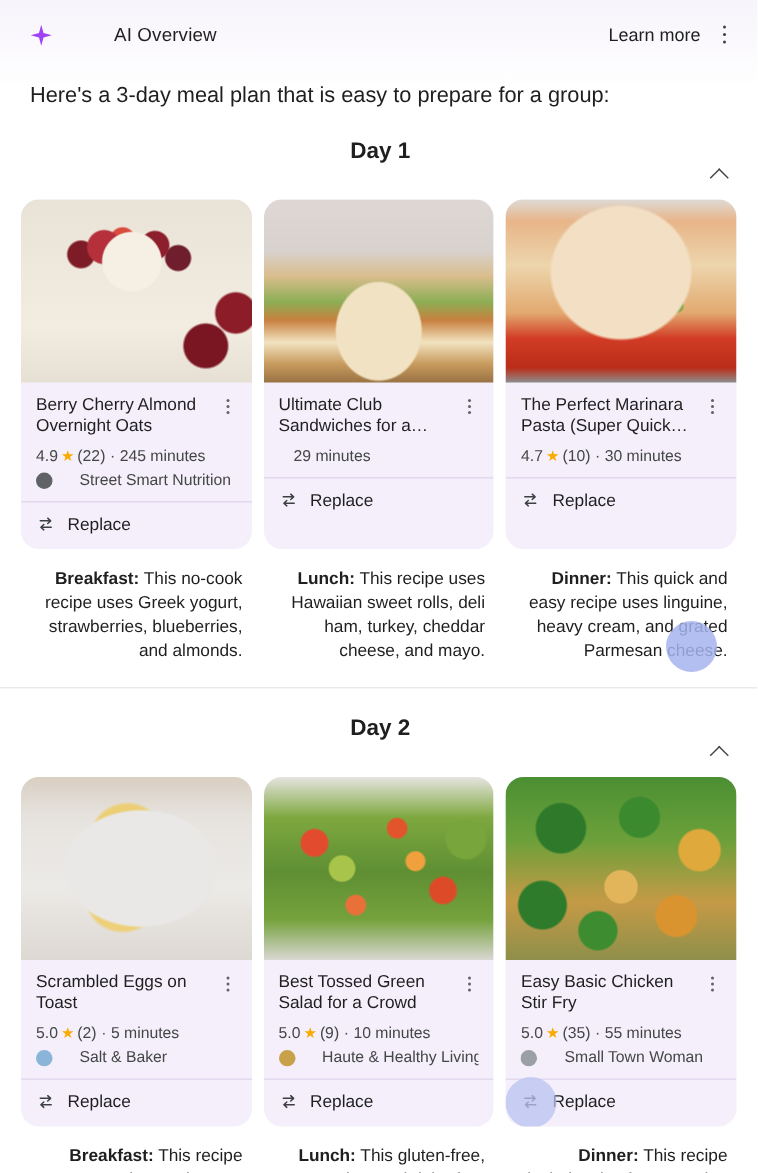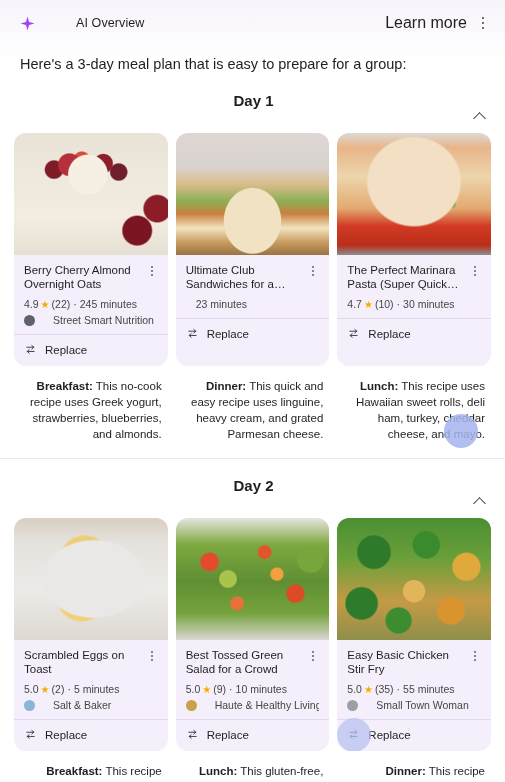--- a/index.html
+++ b/index.html
@@ -40,21 +40,21 @@
     letter-spacing: .1px;
     margin-left: 32px;
   }
   .header-right {
     margin-left: auto;
     display: flex;
     align-items: center;
     gap: 8px;
   }
   .learn-more {
-    font-size: 16px;
+    font-size: 12px;
     color: #1f1f1f;
     cursor: pointer;
   }
   .kebab {
     width: 16px; height: 18px;
     display: flex; flex-direction: column;
     align-items: center; justify-content: center;
     gap: 2.5px;
     cursor: pointer;
   }
@@ -316,21 +316,21 @@
                   <i></i>
                   <i></i>
                   <i></i>
                 </span>
       </div>
       <div class="meta">
         <span></span>
         <span class="star"></span>
         <span></span>
         <span class="dot"></span>
-        <span>23 minutes</span>
+        <span>29 minutes</span>
       </div>
       <div class="divider"></div>
       <div class="replace">
         <span class="replace-icon">
           <svg viewBox="0 0 16 16" width="13" height="13">
             <path d="M3.5 5.2 H12 M12 5.2 L9.6 3 M12 5.2 L9.6 7.4" fill="none" stroke="#3c4043" stroke-width="1.2" stroke-linecap="round" stroke-linejoin="round"></path>
             <path d="M12.5 10.4 H4 M4 10.4 L6.4 8.2 M4 10.4 L6.4 12.6" fill="none" stroke="#3c4043" stroke-width="1.2" stroke-linecap="round" stroke-linejoin="round"></path>
           </svg>
         </span>
         <span>Replace</span>
@@ -366,24 +366,24 @@
         <span>Replace</span>
       </div>
     </div>
   </div>
         </div>
     <div class="descs">
           <div class="desc">
     <b>Breakfast:</b><span> This no-cook recipe uses Greek yogurt, strawberries, blueberries, and almonds.</span>
   </div>
           <div class="desc">
+    <b>Lunch:</b><span> This recipe uses Hawaiian sweet rolls, deli ham, turkey, cheddar cheese, and mayo.</span>
+  </div>
+          <div class="desc">
     <b>Dinner:</b><span> This quick and easy recipe uses linguine, heavy cream, and grated Parmesan cheese.</span>
-  </div>
-          <div class="desc">
-    <b>Lunch:</b><span> This recipe uses Hawaiian sweet rolls, deli ham, turkey, cheddar cheese, and mayo.</span>
   </div>
         </div>
     <div class="section-sep"></div>
   </div>
       <div class="day-section">
     <div class="day-header">
       <span class="day-title">Day 2</span>
       <span class="chev"></span>
     </div>
     <div class="cards">

